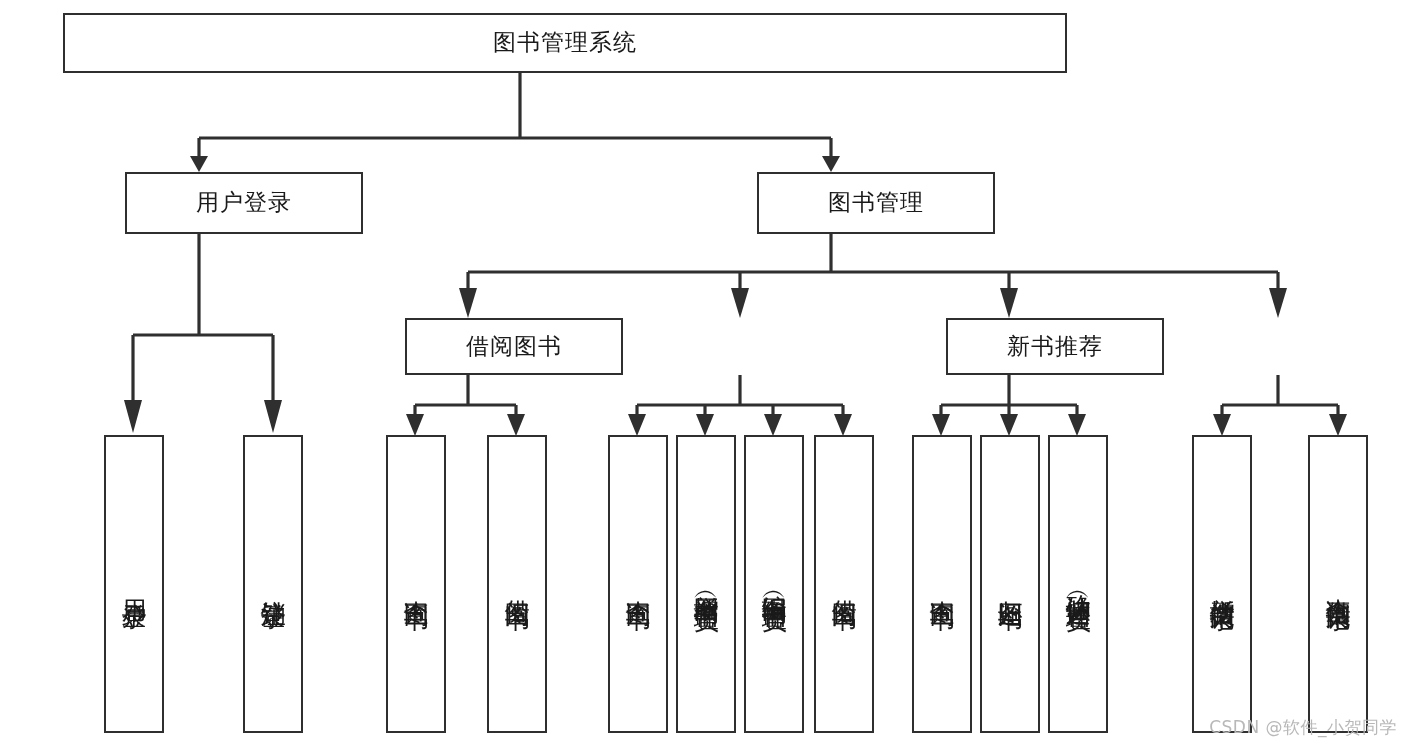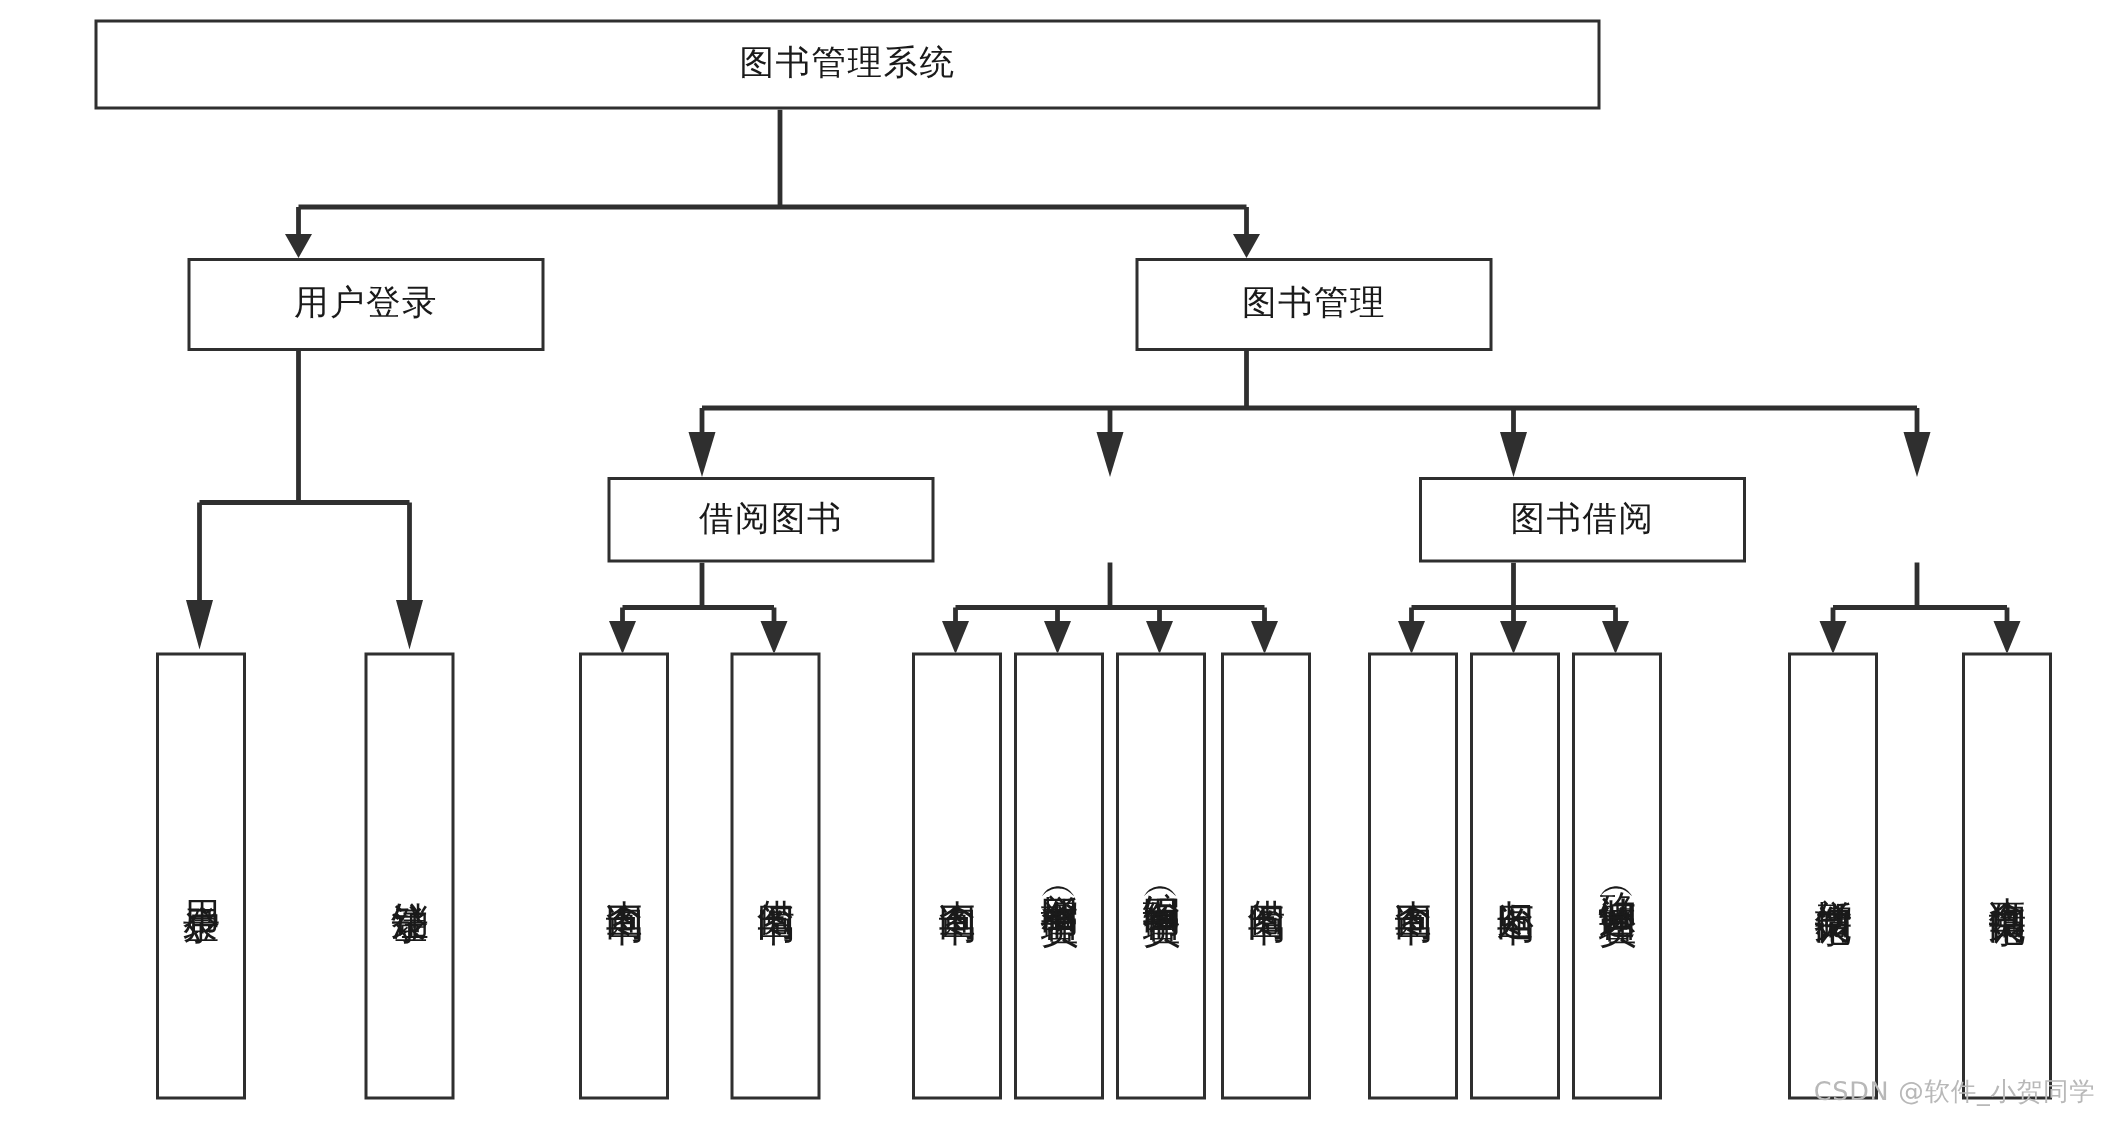--- a/index.html
+++ b/index.html
@@ -162,21 +162,21 @@
     <span>用户登录</span>
   </div>
   <div class="node h" style="left:712px; top:172px; width:238px; height:62px;">
     <span>图书管理</span>
   </div>
 
   <div class="node h" style="left:360px; top:318px; width:218px; height:57px;">
     <span>借阅图书</span>
   </div>
   <div class="node h" style="left:901px; top:318px; width:218px; height:57px;">
-    <span>图书借阅</span>
+    <span>新书推荐</span>
   </div>
 
   <div class="node v" style="left:104px; top:435px; width:60px; height:298px;">
     <span class="vlabel">用户登录</span>
   </div>
   <div class="node v" style="left:243px; top:435px; width:60px; height:298px;">
     <span class="vlabel">注销登录</span>
   </div>
 
   <div class="node v" style="left:386px; top:435px; width:60px; height:298px;">

